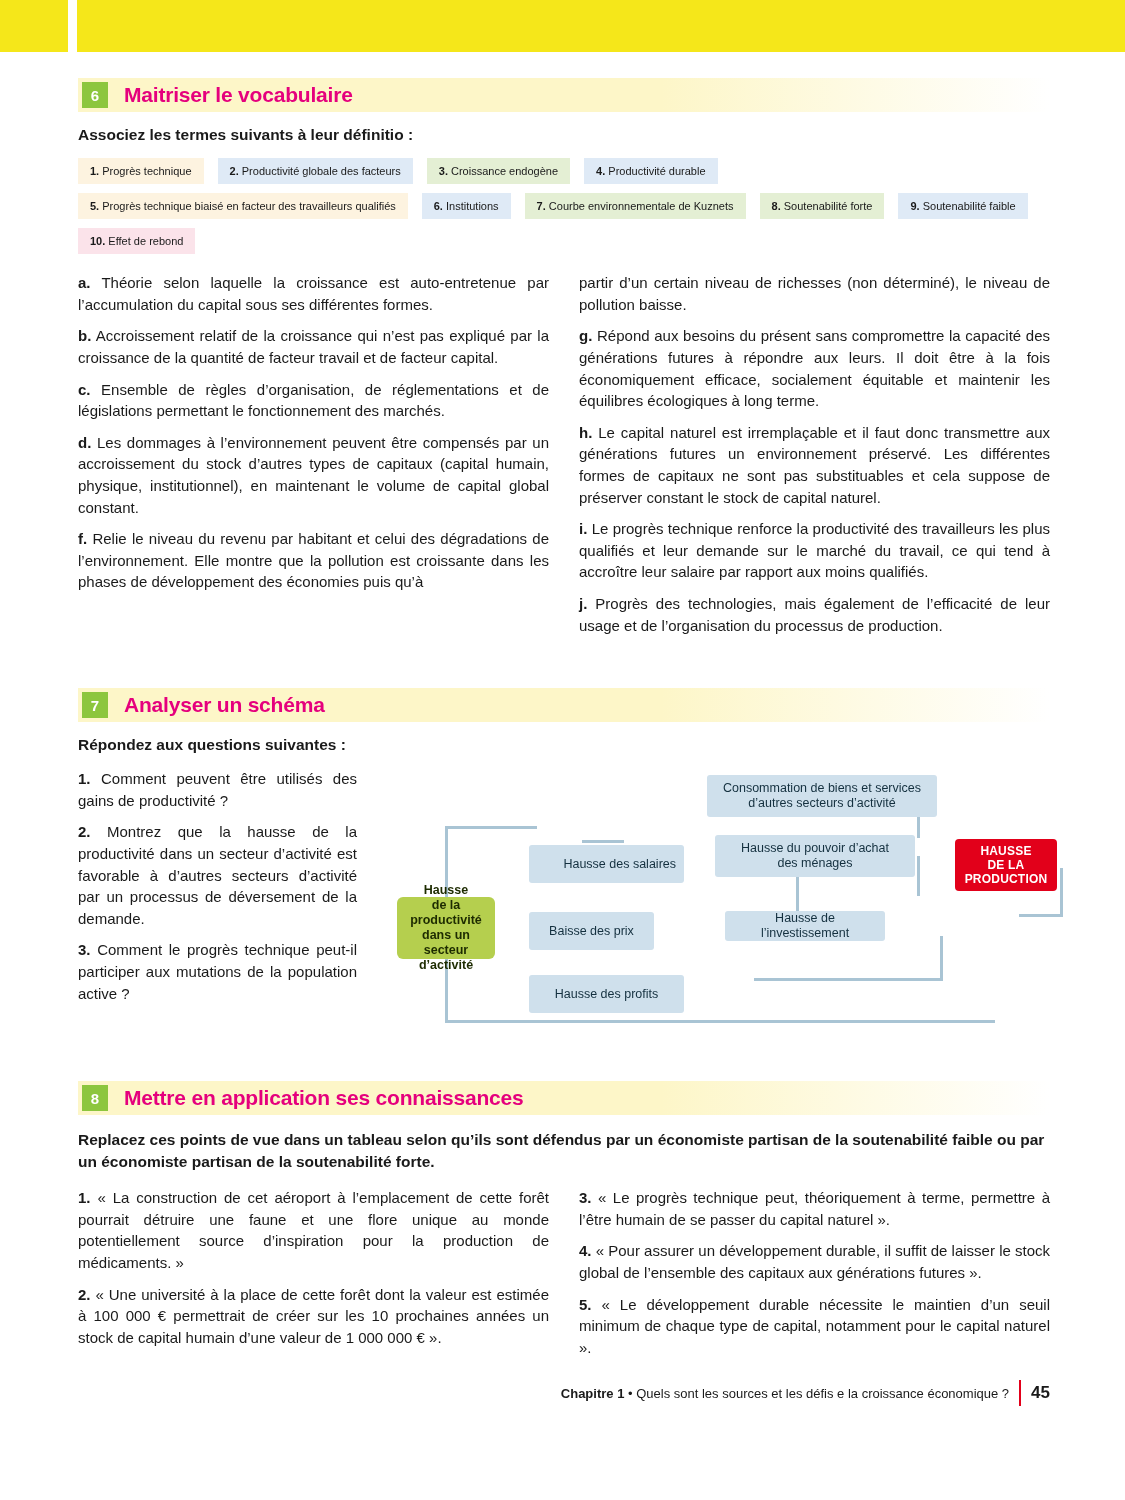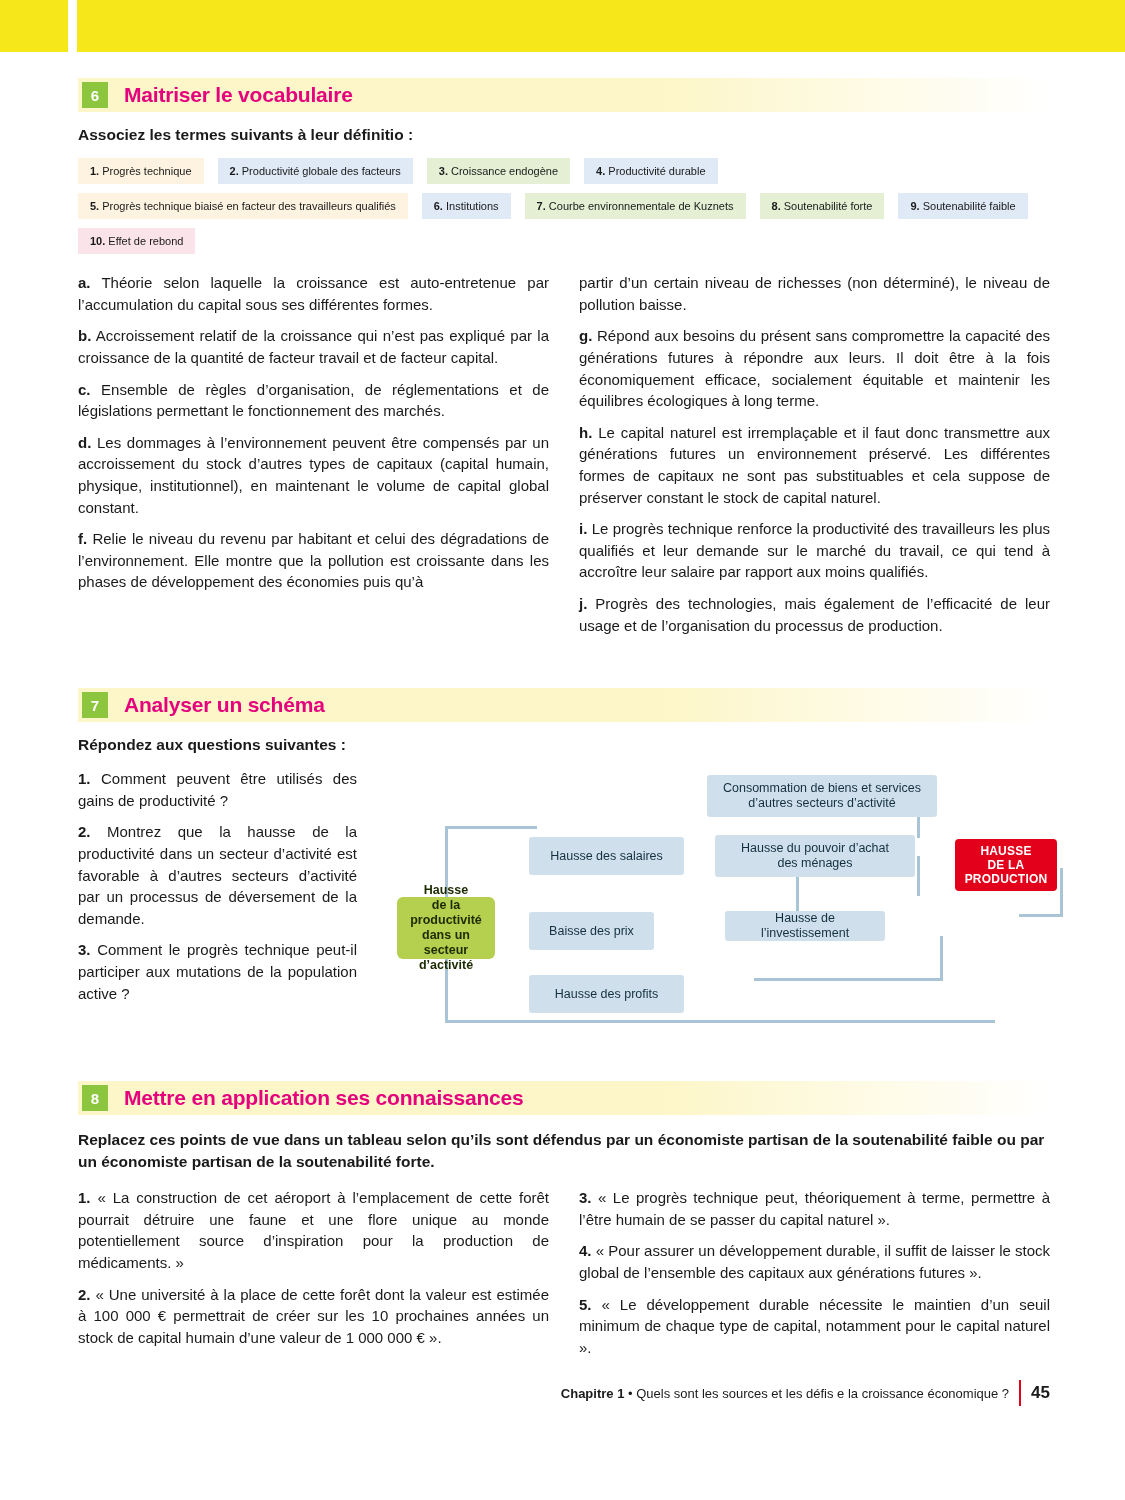--- a/index.html
+++ b/index.html
@@ -172,21 +172,21 @@
       <div class="arrow" style="left:622px;top:146px;width:44px;height:3px;"></div>
       <div class="arrow" style="left:663px;top:100px;width:3px;height:48px;"></div>
 
       <div class="node n-green" style="left:0px;top:112px;width:98px;height:62px;">
         <span style="white-space:pre-line;">Hausse
 de la productivité
 dans un secteur
 d’activité</span>
       </div>
 
-      <div class="node n-blue" style="left:132px;top:52px;width:155px;height:38px;">
+      <div class="node n-blue" style="left:132px;top:60px;width:155px;height:38px;justify-content:flex-end;">
         <span style="white-space:pre-line;">Hausse des salaires</span>
       </div>
 
       <div class="node n-blue" style="left:132px;top:127px;width:125px;height:38px;">
         <span style="white-space:pre-line;">Baisse des prix</span>
       </div>
 
       <div class="node n-blue" style="left:132px;top:190px;width:155px;height:38px;">
         <span style="white-space:pre-line;">Hausse des profits</span>
       </div>

